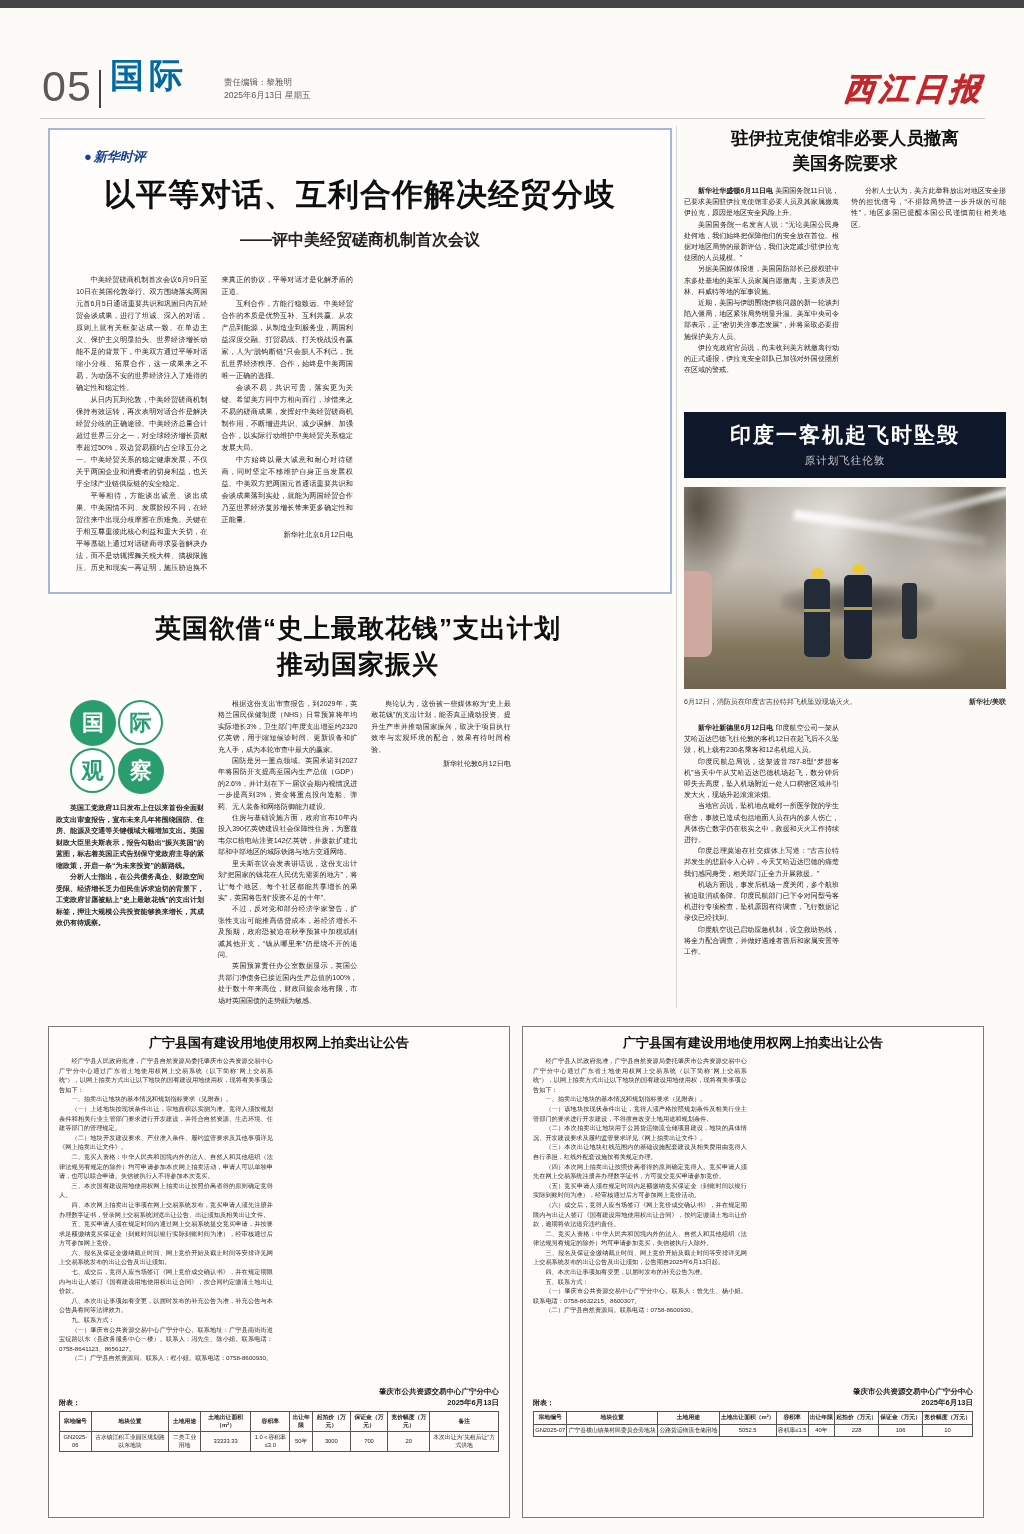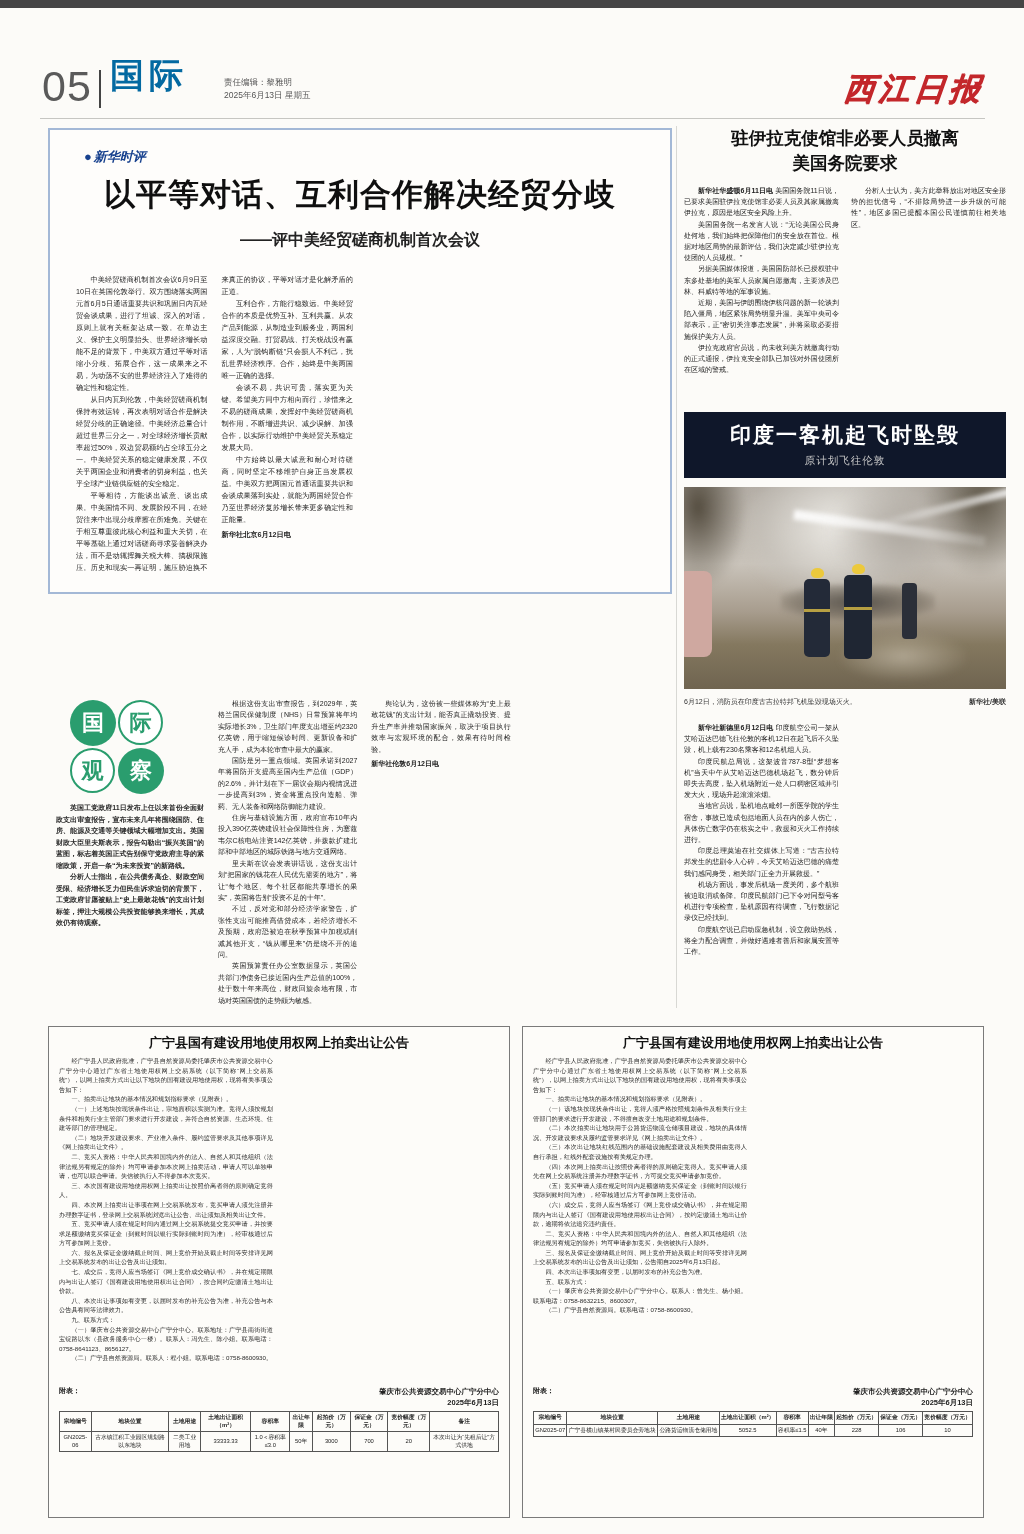--- a/index.html
+++ b/index.html
@@ -22,21 +22,21 @@
   
   .lead-box{left:48px;top:128px;width:620px;height:462px;border:2px solid #a3b8d6;border-radius:0;background:#fefdfb;}
   .lead-tag{position:absolute;left:34px;top:18px;font-size:13px;font-weight:700;font-style:italic;color:#17418e;}
   .lead-tag .dot{font-style:normal;margin-right:2px;}
   .lead-title{position:absolute;left:0;right:0;top:44px;text-align:center;font-size:31px;font-weight:900;color:#0f0f0f;letter-spacing:1px;}
   .lead-subtitle{position:absolute;left:0;right:0;top:100px;text-align:center;font-size:16px;font-weight:700;color:#222;}
   .lead-body{position:absolute;left:26px;right:26px;top:144px;bottom:16px;
              column-count:4;column-gap:14px;column-fill:auto;
              font-size:7.2px;line-height:12px;text-align:justify;color:#242424;overflow:hidden;}
   .lead-body p{margin:0;text-indent:2em;}
-  .byline{font-weight:700;text-align:left;text-indent:0 !important;margin-top:3px !important;}
+  .byline{font-weight:400;text-align:right;text-indent:0 !important;margin-top:3px !important;}
 
   
   .col-rule{left:676px;top:126px;width:1px;height:882px;background:#d8d8d4;}
 
   .us-art{left:684px;top:126px;width:322px;height:278px;}
   .us-title{text-align:center;font-size:17.5px;font-weight:900;line-height:25px;color:#101010;}
   .us-body{margin-top:9px;height:212px;column-count:2;column-gap:12px;column-fill:auto;
            font-size:7px;line-height:11.2px;text-align:justify;overflow:hidden;}
   .us-body p{margin:0;text-indent:2em;}
 
@@ -96,21 +96,21 @@
   .uk-body p{margin:0;text-indent:2em;}
 
   
   .notice{width:462px;height:492px;border:1.5px solid #7a7a7a;background:#fdfcf9;box-sizing:border-box;padding:7px 10px 8px;}
   .n-left{left:48px;top:1026px;}
   .n-right{left:522px;top:1026px;}
   .notice-title{text-align:center;font-size:13px;font-weight:900;color:#111;margin-bottom:4px;}
   .notice-body{height:326px;column-count:2;column-gap:12px;column-fill:auto;
                font-size:6.2px;line-height:9.6px;text-align:justify;color:#2a2a2a;overflow:hidden;}
   .notice-body p{margin:0;text-indent:2em;}
-  .notice-foot{display:flex;justify-content:space-between;margin:4px 0 3px;}
+  .notice-foot{display:flex;justify-content:space-between;align-items:flex-end;margin:4px 0 3px;}
   .table-label{font-size:7px;font-weight:700;}
   .sig{text-align:right;font-size:7.5px;font-weight:700;line-height:11px;}
   .notice table{width:100%;border-collapse:collapse;font-size:5.8px;line-height:7.5px;color:#222;}
   .notice th,.notice td{border:0.8px solid #555;padding:2px 1px;text-align:center;vertical-align:middle;font-weight:400;}
   .notice th{font-weight:700;}
 </style>
 </head>
 <body>
 
 <div class="page">
@@ -193,20 +193,24 @@
   <div class="abs india-body">
     <p><b>新华社新德里6月12日电</b><span>  印度航空公司一架从艾哈迈达巴德飞往伦敦的客机12日在起飞后不久坠毁，机上载有230名乘客和12名机组人员。</span></p>
     <p>印度民航总局说，这架波音787-8型“梦想客机”当天中午从艾哈迈达巴德机场起飞，数分钟后即失去高度，坠入机场附近一处人口稠密区域并引发大火，现场升起滚滚浓烟。</p>
     <p>当地官员说，坠机地点毗邻一所医学院的学生宿舍，事故已造成包括地面人员在内的多人伤亡，具体伤亡数字仍在核实之中，救援和灭火工作持续进行。</p>
     <p>印度总理莫迪在社交媒体上写道：“古吉拉特邦发生的悲剧令人心碎，今天艾哈迈达巴德的痛楚我们感同身受，相关部门正全力开展救援。”</p>
     <p>机场方面说，事发后机场一度关闭，多个航班被迫取消或备降。印度民航部门已下令对同型号客机进行专项检查，坠机原因有待调查，飞行数据记录仪已经找到。</p>
     <p>印度航空说已启动应急机制，设立救助热线，将全力配合调查，并做好遇难者善后和家属安置等工作。</p>
   </div>
 
   <div class="abs uk-art">
+    <div class="uk-title">
+      <div>英国欲借“史上最敢花钱”支出计划</div>
+      <div>推动国家振兴</div>
+    </div>
     <div class="uk-cols">
       <div class="uk-first">
         <div class="badge">
           <div class="b fill">国</div>
           <div class="b line">际</div>
           <div class="b line">观</div>
           <div class="b fill">察</div>
         </div>
         <div class="uk-intro">
           <p>英国工党政府11日发布上任以来首份全面财政支出审查报告，宣布未来几年将围绕国防、住房、能源及交通等关键领域大幅增加支出。英国财政大臣里夫斯表示，报告勾勒出“振兴英国”的蓝图，标志着英国正式告别保守党政府主导的紧缩政策，开启一条“为未来投资”的新路线。</p>

